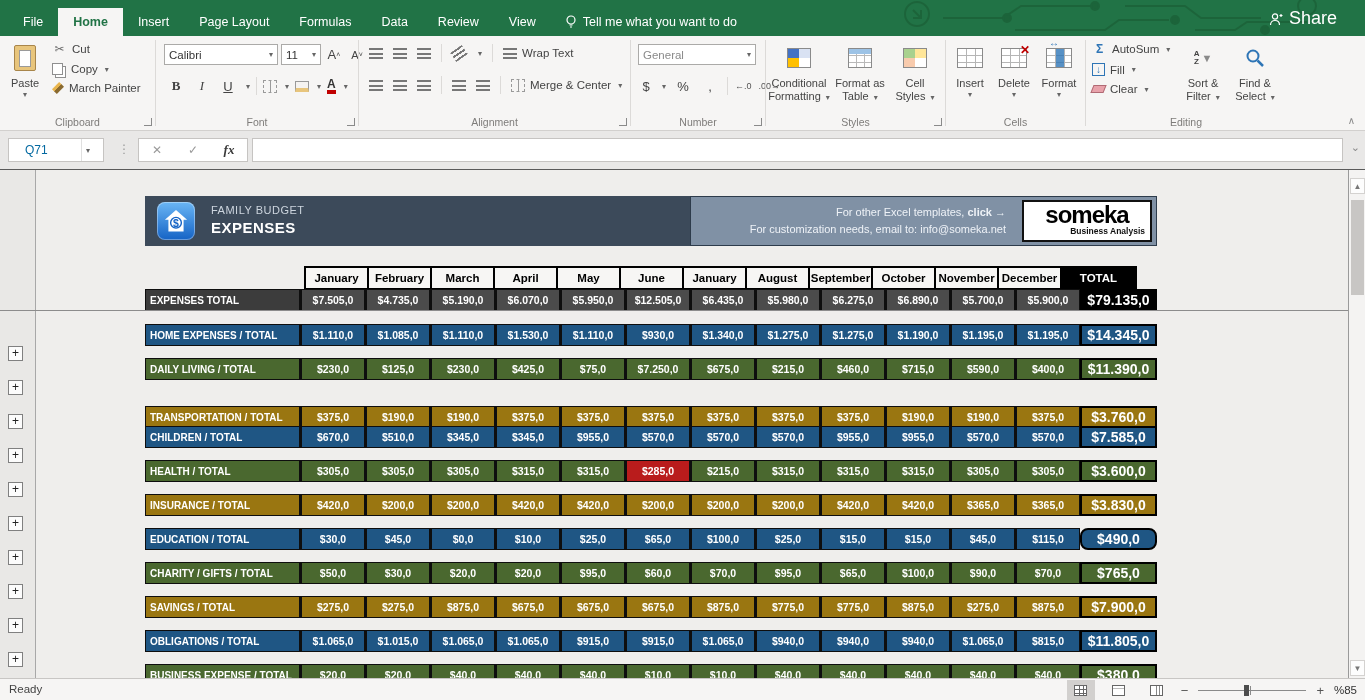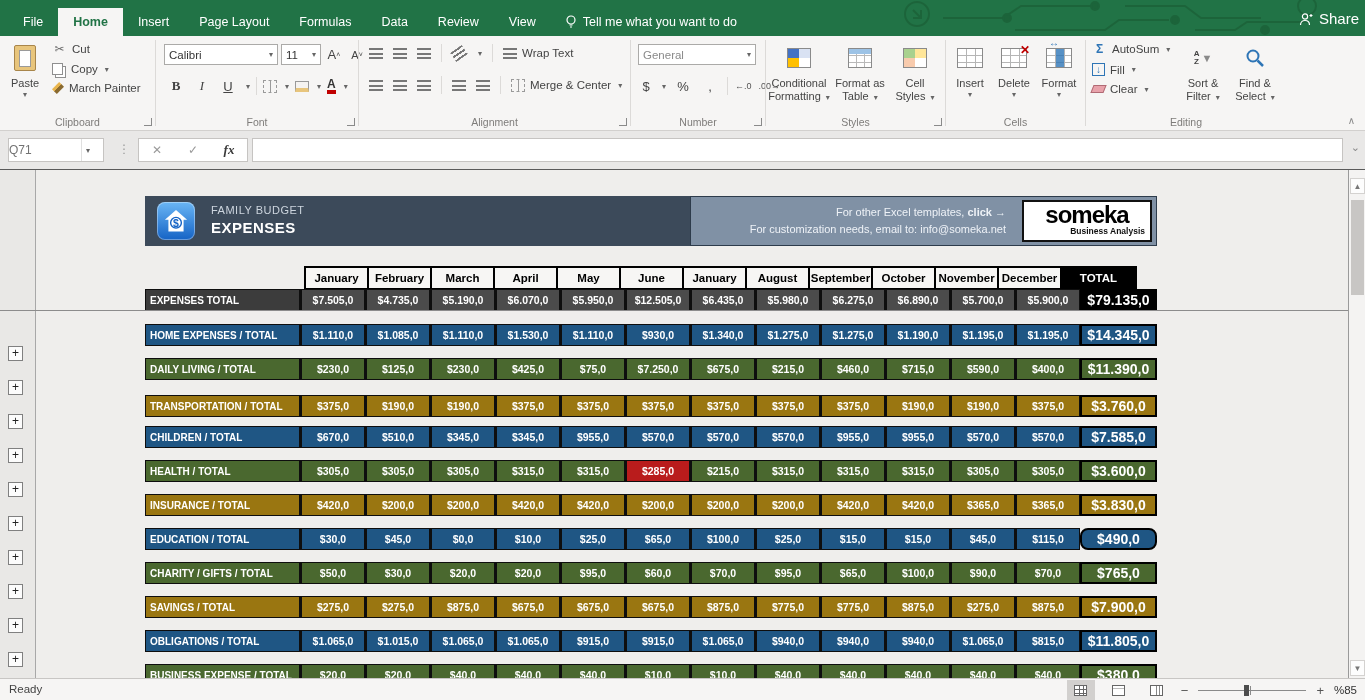--- a/index.html
+++ b/index.html
@@ -4,21 +4,21 @@
 <style>
   * { margin:0; padding:0; box-sizing:border-box; }
   html,body { width:1365px; height:700px; overflow:hidden; background:#fff;
     font-family:"Liberation Sans", sans-serif; position:relative; }
 
   
   .tabbar { position:absolute; top:0; left:0; right:0; height:36px; background:#217346; display:flex; align-items:flex-end; padding-left:8px; z-index:5; }
   .tab { height:28px; display:flex; align-items:center; padding:0 15px; color:#fff; font-size:12.5px; cursor:default; white-space:nowrap; }
   .tab.active { background:#f6f5f4; color:#217346; font-weight:bold; }
   .tellme { height:28px; display:flex; align-items:center; gap:6px; color:#fff; font-size:12.5px; margin-left:14px; white-space:nowrap; }
-  .share-btn { position:absolute; right:0; top:7px; height:23px; display:flex; align-items:center; gap:6px; color:#fff; font-size:15px; padding:0 6px; }
+  .share-btn { position:absolute; right:22px; top:7px; height:23px; display:flex; align-items:center; gap:6px; color:#fff; font-size:18px; padding:0 6px; }
   .circuit { position:absolute; right:40px; top:0; height:36px; opacity:.85; }
 
   
   .ribbon { position:absolute; top:36px; left:0; right:0; height:95px; background:#f6f5f4; border-bottom:1px solid #d2d0ce; font-size:11.5px; color:#444; }
   .rgroup { position:absolute; top:0; height:94px; }
   .rgroup .glabel { position:absolute; bottom:2px; left:0; right:0; text-align:center; font-size:10.5px; color:#7e7c7a; }
   .gsep { position:absolute; top:4px; bottom:4px; width:1px; background:#dcdad8; }
   .launcher { position:absolute; right:3px; bottom:4px; width:8px; height:8px; border-right:1px solid #8a8a8a; border-bottom:1px solid #8a8a8a; }
   .bigbtn { position:absolute; top:4px; width:46px; height:74px; display:flex; flex-direction:column; align-items:center; justify-content:flex-start; text-align:center; }
   .bigbtn .bigico { height:32px; display:flex; align-items:center; justify-content:center; margin-top:2px; }
@@ -73,21 +73,21 @@
   
   .fill-dn { width:13px; height:13px; border:1px solid #2e75b6; color:#2e75b6; font-size:10px; display:flex; align-items:center; justify-content:center; }
   .eraser { width:13px; height:8px; background:#e8a2ab; border:1px solid #b06a74; transform:skewX(-22deg); }
   .az-ico { display:flex; flex-direction:column; font-size:8px; font-weight:bold; color:#444; line-height:8px; margin-right:2px; }
   .funnel { color:#8a8a8a; font-size:11px; }
   .collapse-ribbon { position:absolute; right:10px; bottom:4px; color:#8a8a8a; font-size:10px; }
 
   
   .fbar { position:absolute; top:131px; left:0; right:0; height:38px; background:#e9e8e7; }
   .namebox { position:absolute; left:8px; top:7px; width:96px; height:24px; background:#fff; border:1px solid #c6c4c2; display:flex; align-items:center; }
-  .namebox input { border:0; outline:0; width:70px; padding-left:0; font-size:12px; font-family:"Liberation Sans",sans-serif; color:#737373; background:transparent; }
+  .namebox input { border:0; outline:0; width:70px; padding-left:16px; font-size:12px; font-family:"Liberation Sans",sans-serif; color:#0369a1; background:transparent; }
   .namebox .dd { border-left:1px solid #e0e0e0; height:100%; display:flex; align-items:center; padding:0 4px; }
   .fdots { position:absolute; left:118px; top:11px; color:#9a9a9a; font-size:12px; }
   .fxbox { position:absolute; left:138px; top:7px; width:110px; height:24px; background:#fff; border:1px solid #c6c4c2; display:flex; align-items:center; justify-content:space-around; }
   .fxbox .fbtn { color:#9a9a9a; font-size:12px; width:28px; text-align:center; }
   .fxbox .fx { color:#3a3a3a; font-style:italic; font-weight:bold; font-family:"Liberation Serif",serif; font-size:13px; }
   .finput { position:absolute; left:252px; top:7px; right:22px; height:24px; background:#fff; border:1px solid #c6c4c2; }
   .fexpand { position:absolute; right:5px; top:10px; color:#8a8a8a; font-size:11px; }
 
   
   .sheet { position:absolute; top:169px; left:0; right:0; bottom:22px; background:#efeeec; border-top:1px solid #5a5a5a; overflow:hidden; }
@@ -518,21 +518,21 @@
         <div class="vcell" style="background: rgb(74, 104, 47);">$75,0</div>
         <div class="vcell" style="background: rgb(74, 104, 47);">$7.250,0</div>
         <div class="vcell" style="background: rgb(74, 104, 47);">$675,0</div>
         <div class="vcell" style="background: rgb(74, 104, 47);">$215,0</div>
         <div class="vcell" style="background: rgb(74, 104, 47);">$460,0</div>
         <div class="vcell" style="background: rgb(74, 104, 47);">$715,0</div>
         <div class="vcell" style="background: rgb(74, 104, 47);">$590,0</div>
         <div class="vcell" style="background: rgb(74, 104, 47);">$400,0</div>
         <div class="tcell" style="background: rgb(74, 104, 47);">$11.390,0</div>
       </div>
-      <div class="cat-row" style="top: 225px; justify-content: center;">
+      <div class="cat-row" style="top: 236px; justify-content: center;">
         <div class="cat-label" style="background: rgb(154, 118, 17);">TRANSPORTATION  / TOTAL</div>
         <div class="vcell" style="background: rgb(154, 118, 17);">$375,0</div>
         <div class="vcell" style="background: rgb(154, 118, 17);">$190,0</div>
         <div class="vcell" style="background: rgb(154, 118, 17);">$190,0</div>
         <div class="vcell" style="background: rgb(154, 118, 17);">$375,0</div>
         <div class="vcell" style="background: rgb(154, 118, 17);">$375,0</div>
         <div class="vcell" style="background: rgb(154, 118, 17);">$375,0</div>
         <div class="vcell" style="background: rgb(154, 118, 17);">$375,0</div>
         <div class="vcell" style="background: rgb(154, 118, 17);">$375,0</div>
         <div class="vcell" style="background: rgb(154, 118, 17);">$375,0</div>

